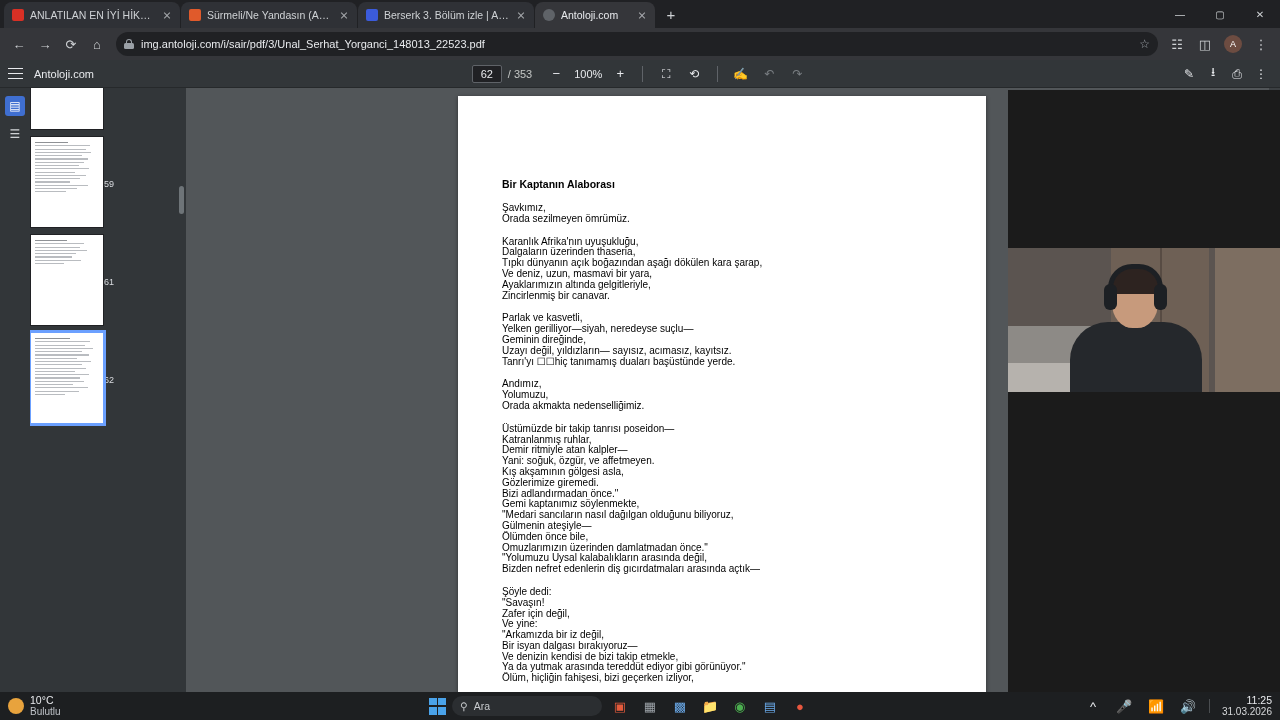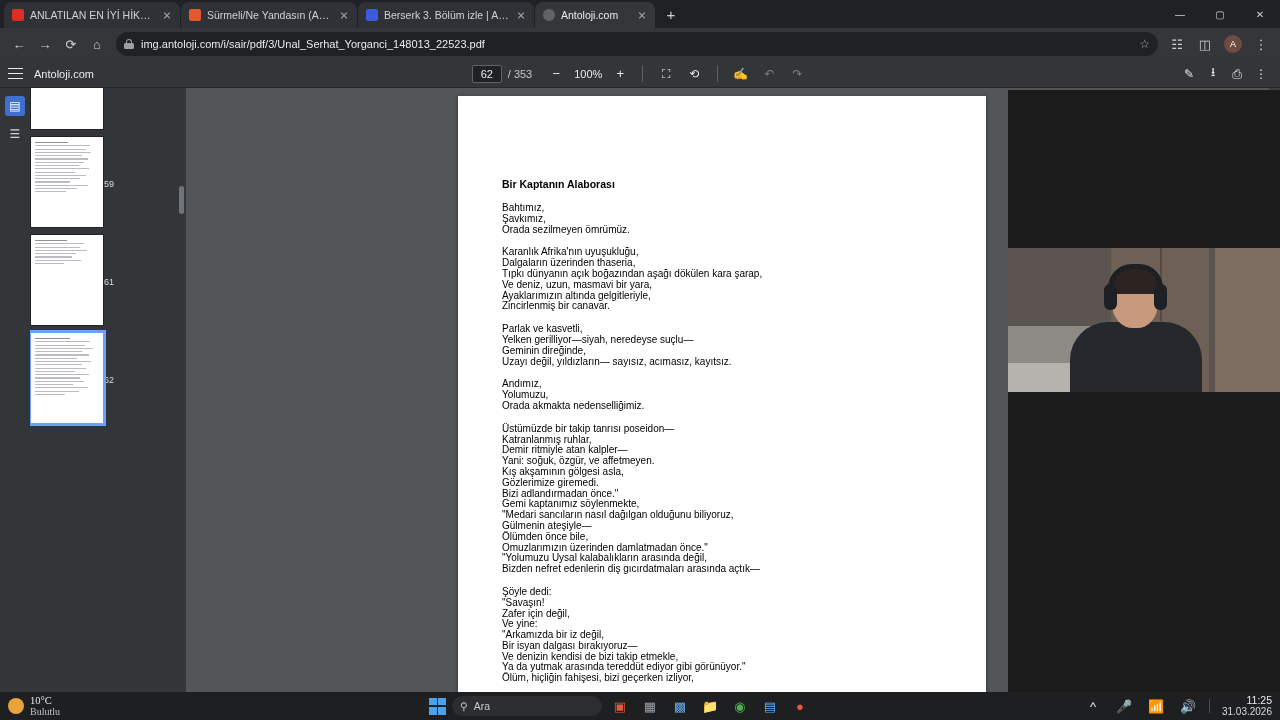--- a/index.html
+++ b/index.html
@@ -149,21 +149,21 @@
   
   .right-dark { position:absolute; right:0; top:90px; width:272px; height:602px; background:#1b1b1b; }
 
   
   .taskbar {
     position:absolute; left:0; bottom:0; width:1280px; height:28px;
     background:#1d1f21; display:flex; align-items:center; color:#e8eaed; font-size:11px;
   }
   .weather { display:flex; align-items:center; gap:6px; padding-left:8px; width:160px; }
   .weather .wicon { width:16px; height:16px; border-radius:50%; background:#e8a33d; position:relative; }
-  .weather .wtext { line-height:11px; font-size:10.5px;font-family:Liberation Serif, serif; }
+  .weather .wtext { line-height:11px; font-size:10.5px; }
   .weather .wtext small { display:block; font-size:10px; color:#bdc1c6; }
   .tb-center { flex:1 1 auto; display:flex; align-items:center; justify-content:center; gap:6px; }
   .win-logo { width:17px; height:17px; display:grid; grid-template-columns:1fr 1fr; grid-template-rows:1fr 1fr; gap:1.6px; }
   .win-logo i { background:#4aa3ea; display:block; }
   .searchpill {
     height:20px; background:#2b2e31; border-radius:10px; display:flex; align-items:center;
     gap:6px; padding:0 10px 0 8px; color:#c7cacd; font-size:10.5px; min-width:150px;
   }
   .tb-icon { width:24px; height:22px; display:flex; align-items:center; justify-content:center; font-size:13px; }
   .tray { display:flex; align-items:center; gap:8px; padding-right:8px; }
@@ -335,37 +335,37 @@
       <div class="thumb-scroll">
         <div class="thumb-thumbbar" style="top:98px;height:28px;"></div>
       </div>
     </div>
 
     <div class="page-area">
       <div class="page">
         <div class="poem-title">Bir Kaptanın Alaborası</div>
         <div class="poem">
           <p>
-            <span class="l">Bahtımız,</span>
             <span class="l">Şavkımız,</span>
             <span class="l">Orada sezilmeyen ömrümüz.</span>
           </p>
           <p>
             <span class="l">Karanlık Afrika'nın uyuşukluğu,</span>
             <span class="l">Dalgaların üzerinden thaseria,</span>
             <span class="l">Tıpkı dünyanın açık boğazından aşağı dökülen kara şarap,</span>
             <span class="l">Ve deniz, uzun, masmavi bir yara,</span>
             <span class="l">Ayaklarımızın altında gelgitleriyle,</span>
             <span class="l">Zincirlenmiş bir canavar.</span>
           </p>
           <p>
             <span class="l">Parlak ve kasvetli,</span>
             <span class="l">Yelken gerilliyor—siyah, neredeyse suçlu—</span>
             <span class="l">Geminin direğinde,</span>
             <span class="l">Uzayı değil, yıldızların— sayısız, acımasız, kayıtsız.</span>
+            <span class="l">Tanrı'yı ☐☐hiç tanımamış duaları başüstünde yerde.</span>
           </p>
           <p>
             <span class="l">Andımız,</span>
             <span class="l">Yolumuzu,</span>
             <span class="l">Orada akmakta nedenselliğimiz.</span>
           </p>
           <p>
             <span class="l">Üstümüzde bir takip tanrısı poseidon—</span>
             <span class="l">Katranlanmış ruhlar,</span>
             <span class="l">Demir ritmiyle atan kalpler—</span>

